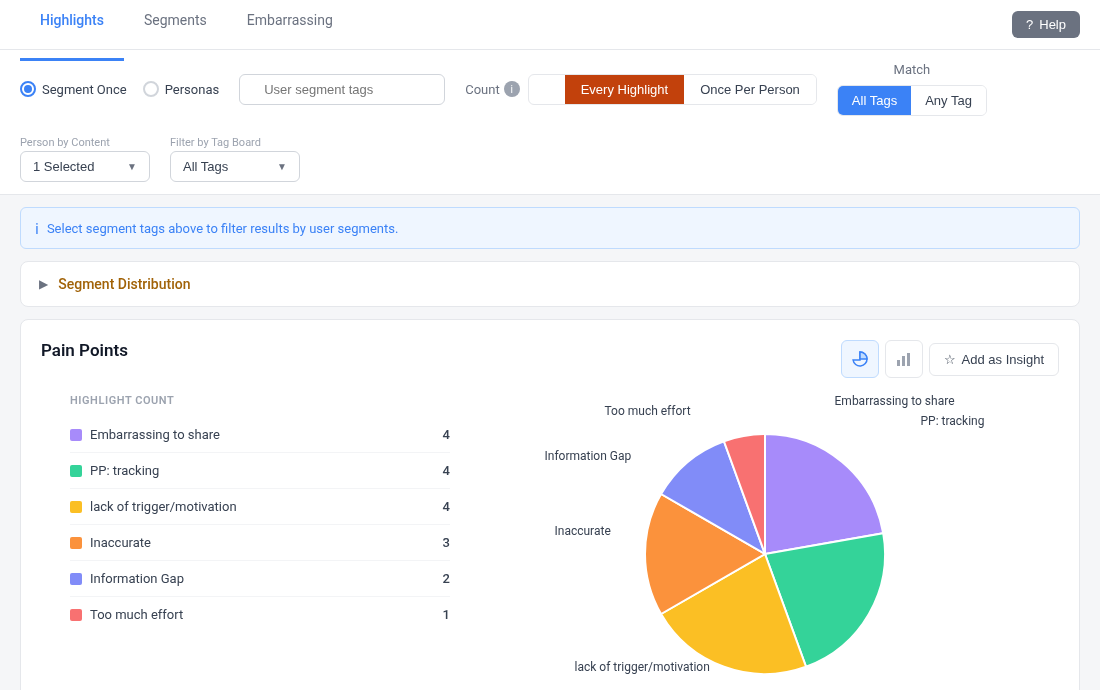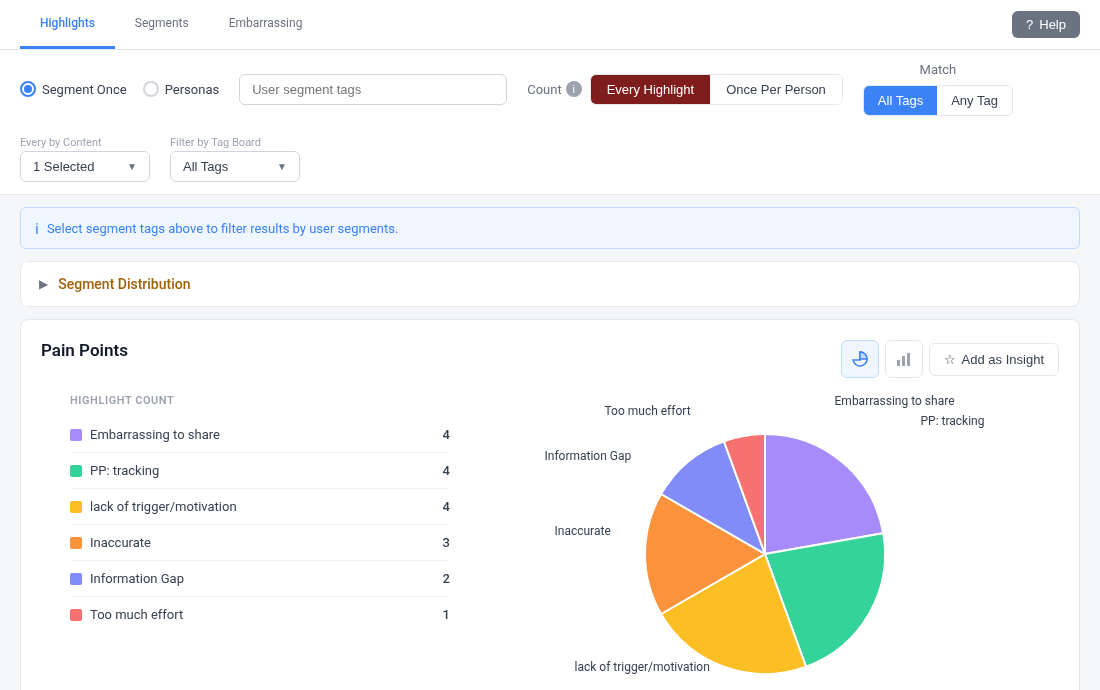--- a/index.html
+++ b/index.html
@@ -3,40 +3,40 @@
   <meta charset="utf-8">
   <style>
     * { box-sizing: border-box; margin: 0; padding: 0; }
     body { font-family: -apple-system, BlinkMacSystemFont, 'Segoe UI', Roboto, sans-serif; background: #f5f6f8; width: 1100px; height: 690px; overflow: hidden; }
 
     .app-container { width: 1100px; height: 690px; background: #f5f6f8; position: relative; }
 
     
     .top-nav { background: #fff; border-bottom: 1px solid #e5e7eb; display: flex; align-items: center; justify-content: space-between; padding: 0 20px; height: 50px; }
     .nav-tabs { display: flex; gap: 0; height: 100%; }
-    .nav-tab { display: flex; align-items: center; padding: 0 20px; font-size: 12px; color: #6b7280; cursor: pointer; border-bottom: 3px solid transparent; height: 100%; }
+    .nav-tab { display: flex; padding: 0 20px; font-size: 14px; color: #6b7280; cursor: pointer; border-bottom: 3px solid transparent; height: 100%; margin-top: 12px; }
     .nav-tab.active { color: #3b82f6; border-bottom: 3px solid #3b82f6; font-weight: 500; }
     .help-btn { display: flex; align-items: center; gap: 6px; background: #6b7280; color: #fff; border: none; border-radius: 6px; padding: 6px 14px; font-size: 13px; cursor: pointer; }
 
     
     .filter-bar { background: #fff; border-bottom: 1px solid #e5e7eb; padding: 12px 20px; display: flex; align-items: center; gap: 20px; flex-wrap: wrap; }
     .radio-group { display: flex; align-items: center; gap: 16px; }
     .radio-item { display: flex; align-items: center; gap: 6px; font-size: 13px; color: #374151; cursor: pointer; }
     .radio-dot { width: 16px; height: 16px; border-radius: 50%; border: 2px solid #3b82f6; display: flex; align-items: center; justify-content: center; }
     .radio-dot.filled::after { content: ''; width: 8px; height: 8px; border-radius: 50%; background: #3b82f6; display: block; }
     .radio-dot.empty { border-color: #d1d5db; }
 
     .count-label { display: flex; align-items: center; gap: 4px; font-size: 13px; color: #6b7280; }
     .count-label .info-icon { width: 16px; height: 16px; border-radius: 50%; background: #9ca3af; color: #fff; font-size: 10px; display: flex; align-items: center; justify-content: center; }
 
-    .segment-input { border: 1px solid #d1d5db; border-radius: 6px; padding: 7px 12px; font-size: 13px; color: #9ca3af; width: 268px; outline: none; }
+    .segment-input { border: 1px solid #d1d5db; border-radius: 6px; padding: 7px 24px; font-size: 13px; color: #9ca3af; width: 206px; outline: none; }
 
     .toggle-group { display: flex; border: 1px solid #e5e7eb; border-radius: 6px; overflow: hidden; }
     .toggle-btn { padding: 7px 16px; font-size: 13px; background: #fff; border: none; cursor: pointer; color: #374151; }
-    .toggle-btn.active { background: #7f1d1d; color: #fff; }
+    .toggle-btn.active { background: #c2410c; color: #fff; margin-left: 36px; }
 
     .match-label { font-size: 13px; color: #6b7280; }
     .match-group { display: flex; border: 1px solid #e5e7eb; border-radius: 6px; overflow: hidden; }
     .match-btn { padding: 7px 14px; font-size: 13px; background: #fff; border: none; cursor: pointer; color: #374151; }
     .match-btn.active { background: #3b82f6; color: #fff; }
 
     .filter-dropdown { display: flex; flex-direction: column; gap: 2px; }
     .filter-dropdown-label { font-size: 11px; color: #9ca3af; }
     .dropdown-btn { display: flex; align-items: center; gap: 8px; border: 1px solid #d1d5db; border-radius: 6px; padding: 7px 12px; font-size: 13px; background: #fff; cursor: pointer; color: #374151; min-width: 130px; justify-content: space-between; }
     .dropdown-arrow { font-size: 10px; color: #6b7280; }
@@ -128,21 +128,21 @@
 
     <div style="display:flex;align-items:center;gap:8px;flex-direction:column;">
       <span class="match-label">Match</span>
       <div class="match-group">
         <button class="match-btn active">All Tags</button>
         <button class="match-btn">Any Tag</button>
       </div>
     </div>
 
     <div class="filter-dropdown">
-      <span class="filter-dropdown-label">Every by Content</span>
+      <span class="filter-dropdown-label">Person by Content</span>
       <button class="dropdown-btn">
         <span>1 Selected</span>
         <span class="dropdown-arrow">▼</span>
       </button>
     </div>
 
     <div class="filter-dropdown">
       <span class="filter-dropdown-label">Filter by Tag Board</span>
       <button class="dropdown-btn">
         <span>All Tags</span>

